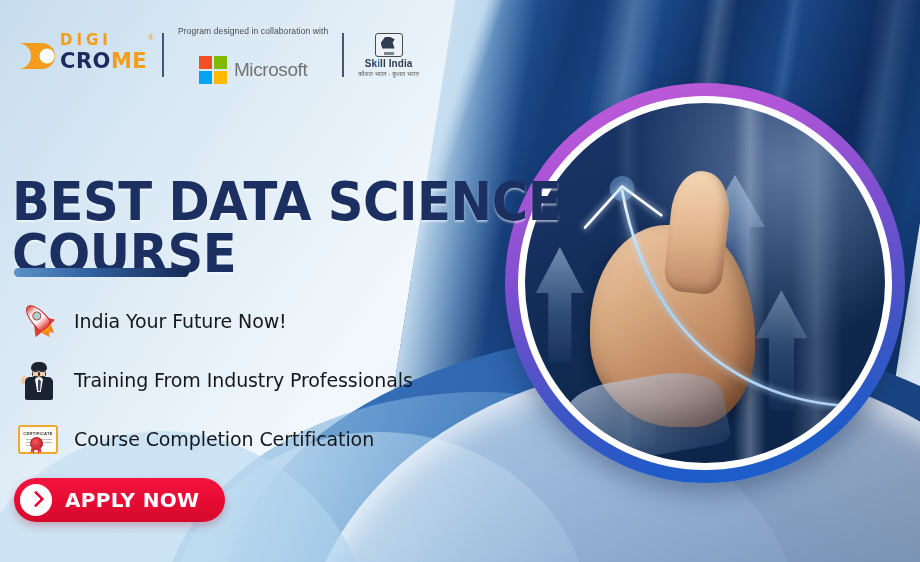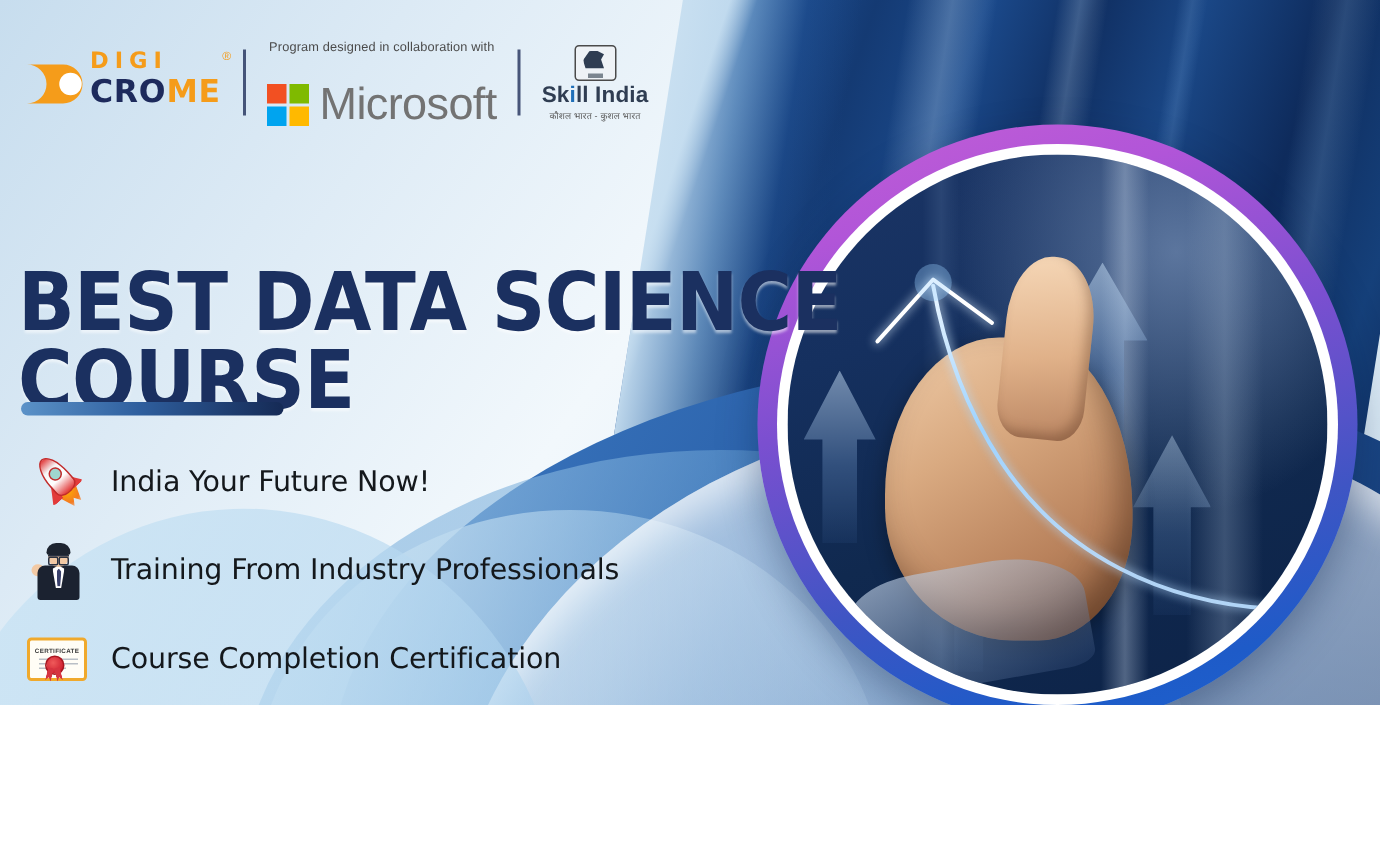--- a/index.html
+++ b/index.html
@@ -6,21 +6,21 @@
     margin: 0;
     padding: 0;
     background: #ffffff;
   }
   body {
     font-family: "Liberation Sans", sans-serif;
   }
   .banner {
     position: relative;
     width: 920px;
-    height: 470px;
+    height: 562px;
     overflow: hidden;
     background: linear-gradient(125deg, #c7ddee 0%, #dceaf5 22%, #f2f8fc 46%, #eaf3fa 62%, #cfe2f0 100%);
   }
 
   
   .right-panel {
     position: absolute;
     top: -30px;
     right: -40px;
     width: 500px;
@@ -171,21 +171,21 @@
     grid-template-columns: 13px 13px;
     grid-template-rows: 13px 13px;
     gap: 2px;
   }
   .ms-grid i { display: block; }
   .ms-r { background: #f25022; }
   .ms-g { background: #7fba00; }
   .ms-b { background: #00a4ef; }
   .ms-y { background: #ffb900; }
   .ms-name {
-    font-size: 30px;
+    font-size: 19px;
     color: #737373;
     letter-spacing: -0.4px;
     line-height: 26px;
   }
   .skill-block {
     display: flex;
     flex-direction: column;
     align-items: center;
     gap: 1px;
   }
@@ -206,21 +206,21 @@
     clip-path: polygon(12% 100%, 0% 55%, 30% 6%, 62% 0%, 100% 22%, 86% 52%, 100% 100%);
   }
   .skill-emblem::after {
     content: "";
     position: absolute;
     left: 8px; bottom: 1px;
     width: 10px; height: 3px;
     background: #7b858f;
   }
   .skill-name {
-    font-size: 15px;
+    font-size: 10px;
     font-weight: bold;
     color: #2f3d52;
     letter-spacing: 0.1px;
   }
   .skill-name .k { color: #1f6fb8; }
   .skill-sub {
     font-size: 6px;
     color: #5a5a5a;
     letter-spacing: 0.1px;
     white-space: nowrap;
@@ -636,20 +636,21 @@
         </div>
         <div class="seal"></div>
       </div>
       <div class="feat-text">Course Completion Certification</div>
     </div>
 
   </div>
 
   <div class="cta">
     <div class="cta-arrow"></div>
+    <div class="cta-label">APPLY NOW</div>
   </div>
 
   <div class="hero-circle">
     <div class="hero-white">
       <div class="hero-photo">
         <div class="suitcol c1"></div>
         <div class="suitcol c2"></div>
         <div class="suitcol c3"></div>
         <div class="up-arrow a2"></div>
         <div class="up-arrow a4"></div>

